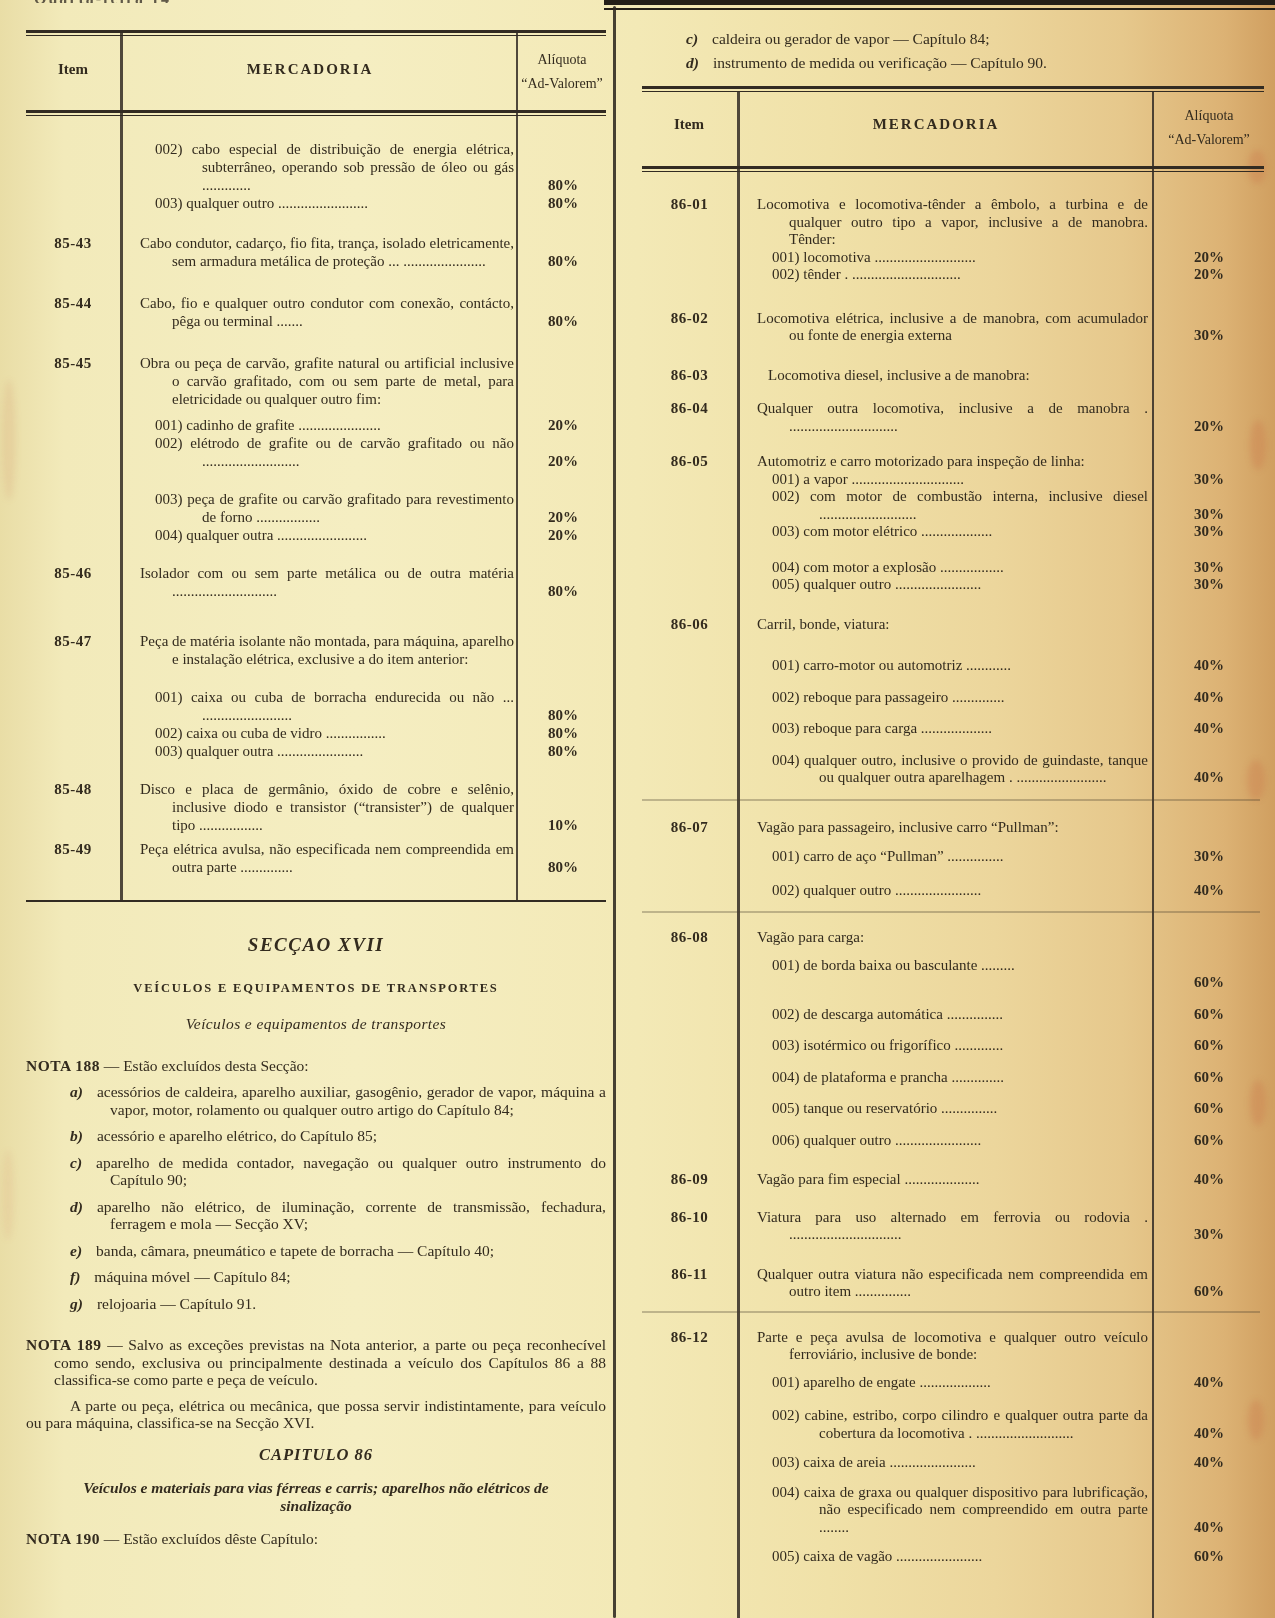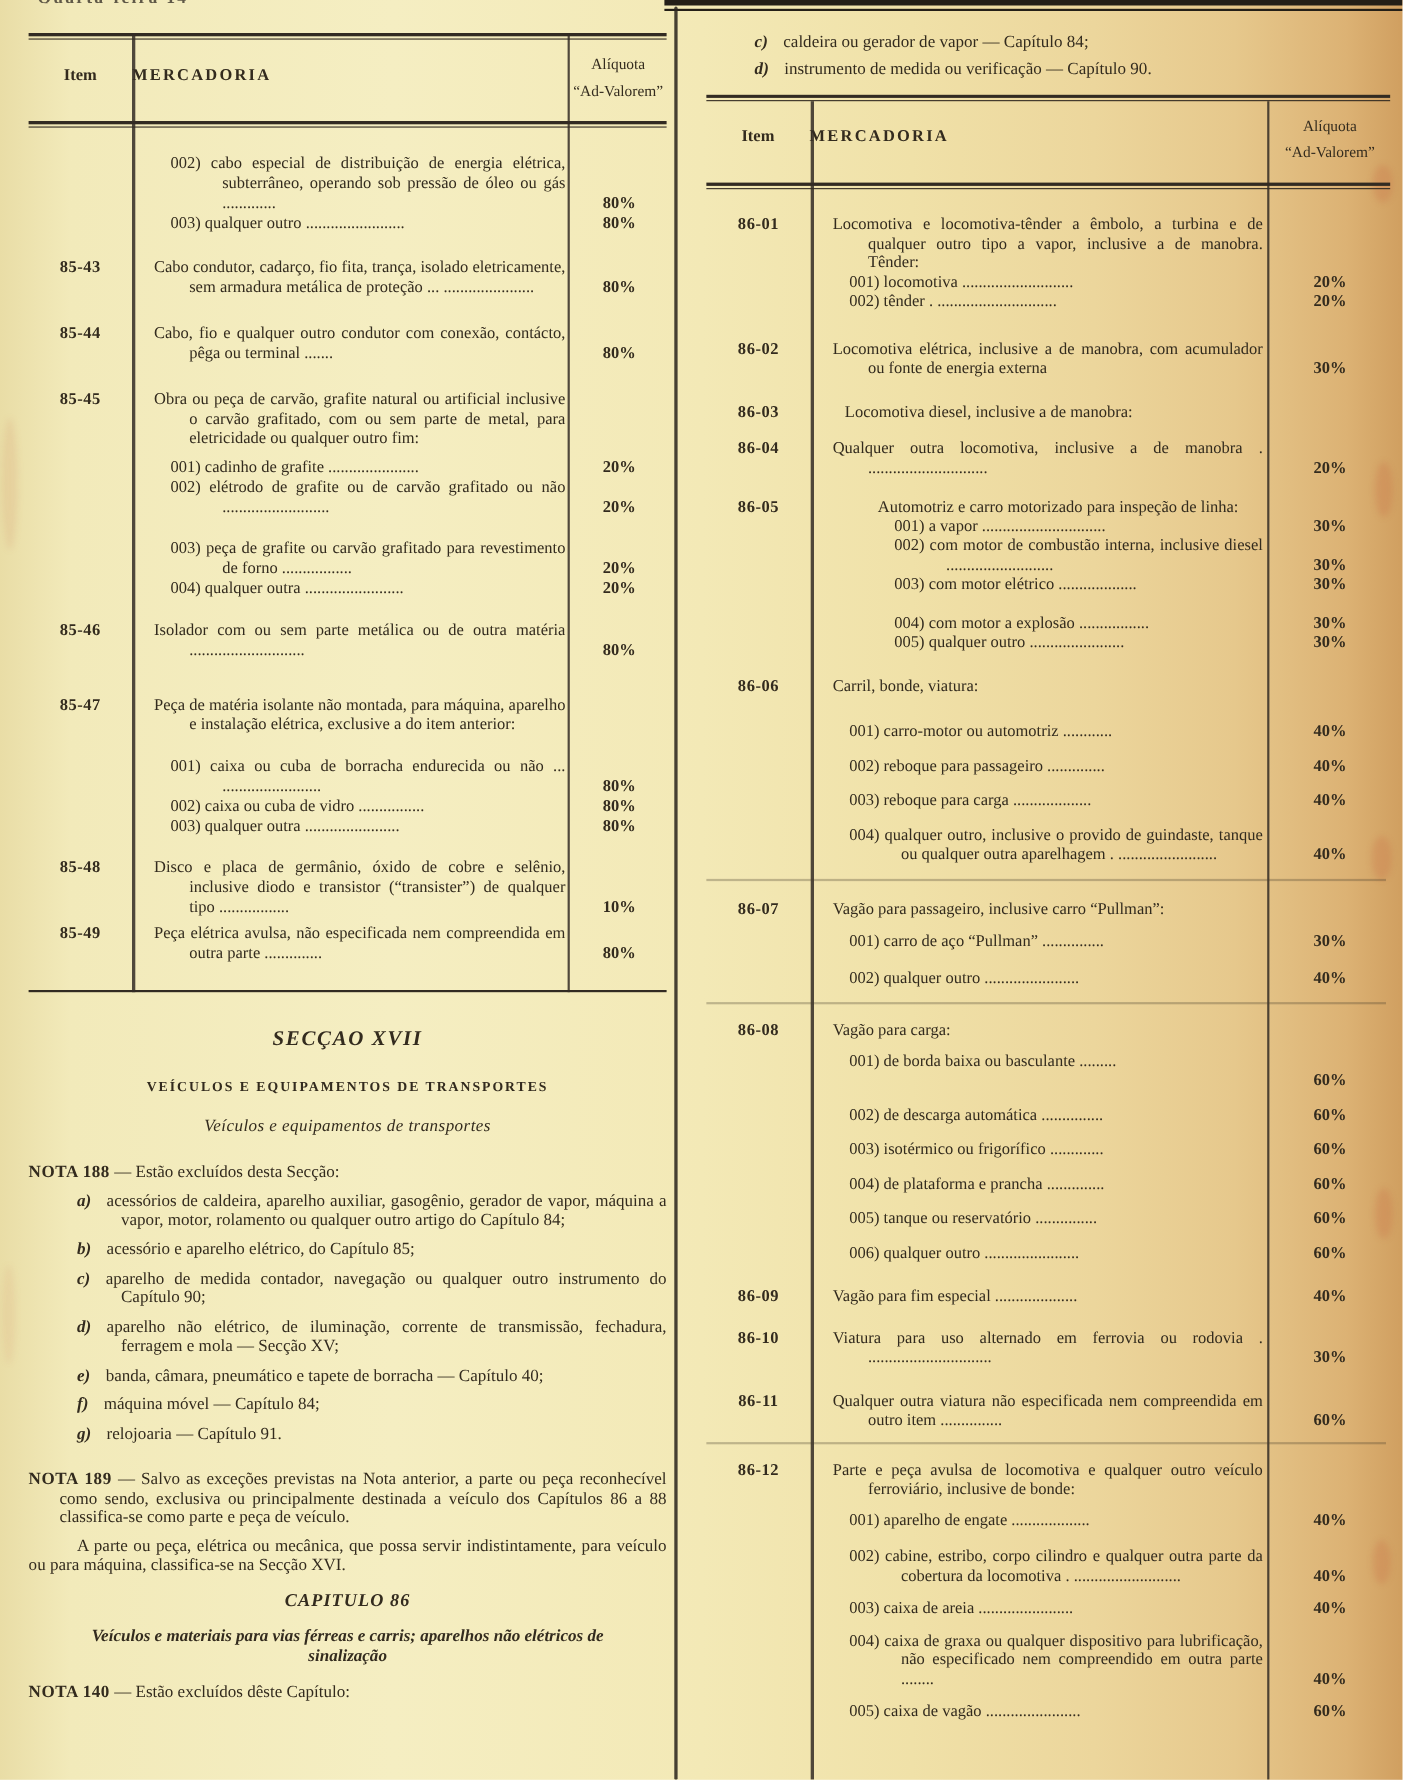--- a/index.html
+++ b/index.html
@@ -16,21 +16,21 @@
   
   .l-col{position:absolute;left:26px;top:0;width:580px;}
   .r-col{position:absolute;left:642px;top:0;width:622px;height:1618px;display:flex;flex-direction:column;}
   
   .tbl{position:relative;font-size:15px;line-height:18px;}
   .tbl-l{margin-top:30px;}
   .tbl-r{flex:1;margin-top:14px;overflow:hidden;}
   .dblrule{height:6px;border-top:3px solid #322b22;border-bottom:1px solid #322b22;box-sizing:border-box;}
   .thead{display:flex;padding:12px 0 14px;}
   .th-item{width:94px;text-align:center;font-weight:bold;padding-top:12px;}
-  .th-merc{flex:1;font-weight:bold;letter-spacing:2px;padding-top:12px;}
+  .th-merc{flex:1;text-align:center;font-weight:bold;letter-spacing:2px;padding-top:12px;}
   .th-aliq{text-align:center;font-weight:normal;font-size:14px;line-height:24px;margin-left:18px;}
   .tbl-l .th-aliq{width:88px;}
   .tbl-r .th-aliq{width:110px;}
   .vrule{position:absolute;top:0;bottom:0;width:2.5px;background:#332c24;opacity:.85;}
   .tbl-l .v1{left:94px;} .tbl-l .v2{right:88px;}
   .tbl-r .v1{left:95px;} .tbl-r .v2{right:110px;}
   .rows{position:relative;}
   .row{display:flex;}
   .cell-item{width:94px;font-weight:bold;text-align:center;letter-spacing:.5px;}
   .tbl-r .cell-item{width:95px;}
@@ -217,21 +217,21 @@
         <div class="note-item"><span class="nl">f)</span><span>máquina móvel — Capítulo 84;</span></div>
         <div class="note-item"><span class="nl">g)</span><span>relojoaria — Capítulo 91.</span></div>
       </div>
 
     <p class="nota"><b>NOTA 189</b> <span>— Salvo as exceções previstas na Nota anterior, a parte ou peça reconhecível como sendo, exclusiva ou principalmente destinada a veículo dos Capítulos 86 a 88 classifica-se como parte e peça de veículo.</span></p>
     <p class="para-indent">A parte ou peça, elétrica ou mecânica, que possa servir indistintamente, para veículo ou para máquina, classifica-se na Secção XVI.</p>
 
     <p class="cap-title">CAPITULO 86</p>
     <p class="cap-desc">Veículos e materiais para vias férreas e carris; aparelhos não elétricos de sinalização</p>
 
-    <p class="nota" style="margin-top:16px;"><b>NOTA 140</b> <span>— Estão excluídos dêste Capítulo:</span></p>
+    <p class="nota" style="margin-top:16px;"><b>NOTA 190</b> <span>— Estão excluídos dêste Capítulo:</span></p>
   </div>
 </div>
 
 <div class="r-col">
 
   <div class="rnotes" id="right-top-notes">
       <div class="note-item"><span class="nl">c)</span><span>caldeira ou gerador de vapor — Capítulo 84;</span></div>
       <div class="note-item"><span class="nl">d)</span><span>instrumento de medida ou verificação — Capítulo 90.</span></div>
     </div>
 
@@ -286,21 +286,21 @@
         </div>
         <div class="row" style="margin-top: 16px;">
           <div class="cell-item">86-04</div>
           <div class="row-body">
             <div class="entry">
               <div class="desc para">Qualquer outra locomotiva, inclusive a de manobra . .............................</div>
               <div class="rate">20%</div>
             </div>
           </div>
         </div>
-        <div class="row" style="margin-top: 18px; gap: 41px;">
+        <div class="row" style="margin-top: 18px;">
           <div class="cell-item">86-05</div>
           <div class="row-body">
             <div class="entry">
               <div class="desc para">Automotriz e carro motorizado para inspeção de linha:</div>
               <div class="rate"></div>
             </div>
             <div class="entry">
               <div class="desc sub">001) a vapor ..............................</div>
               <div class="rate">30%</div>
             </div>

